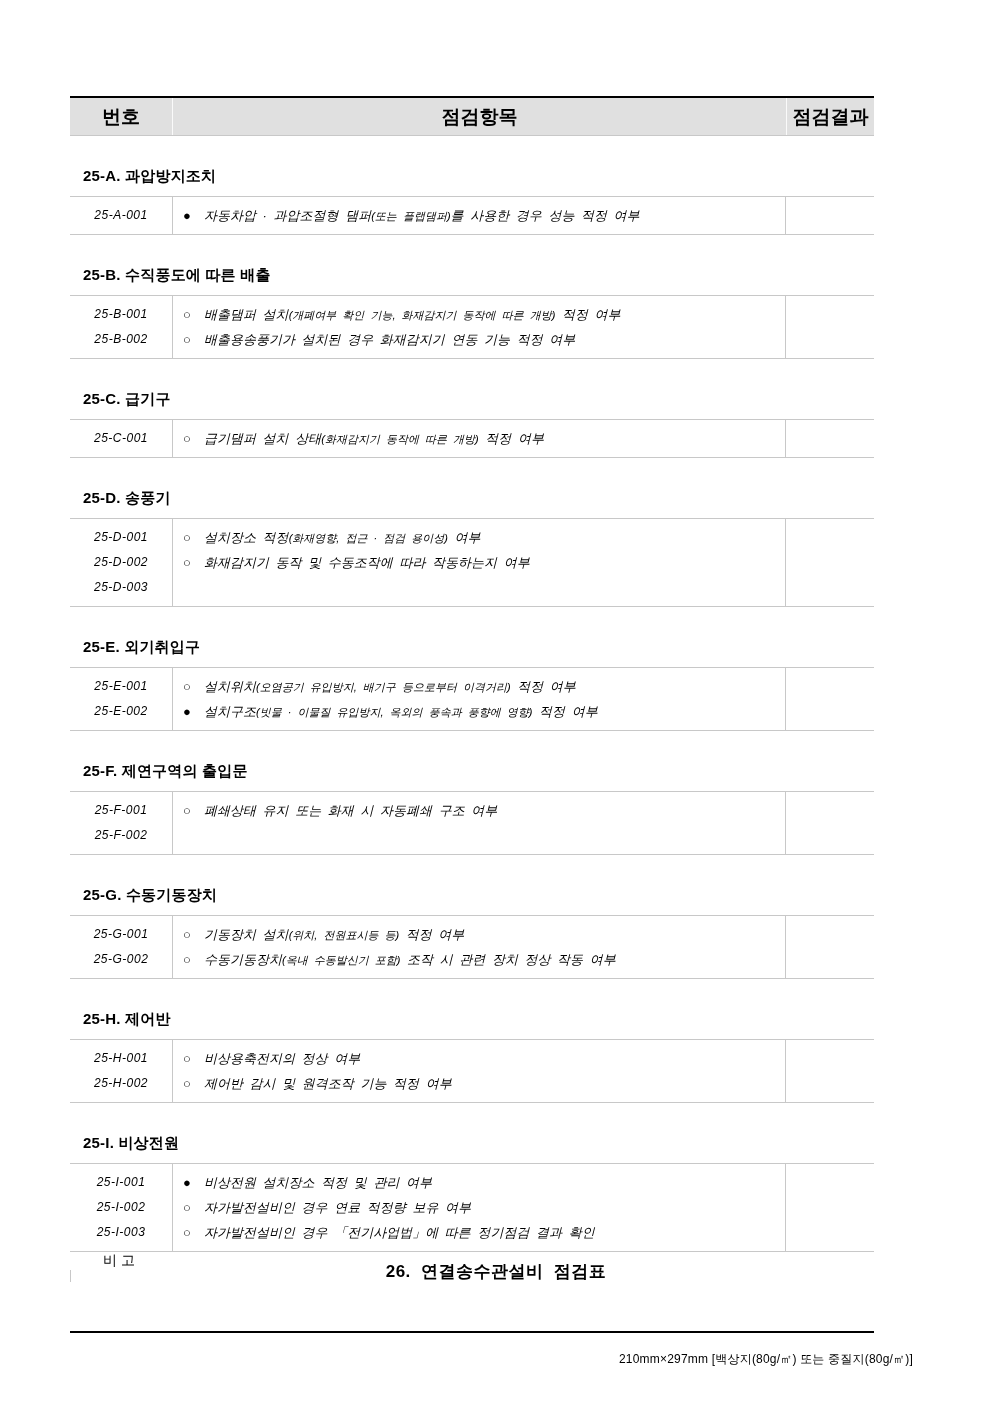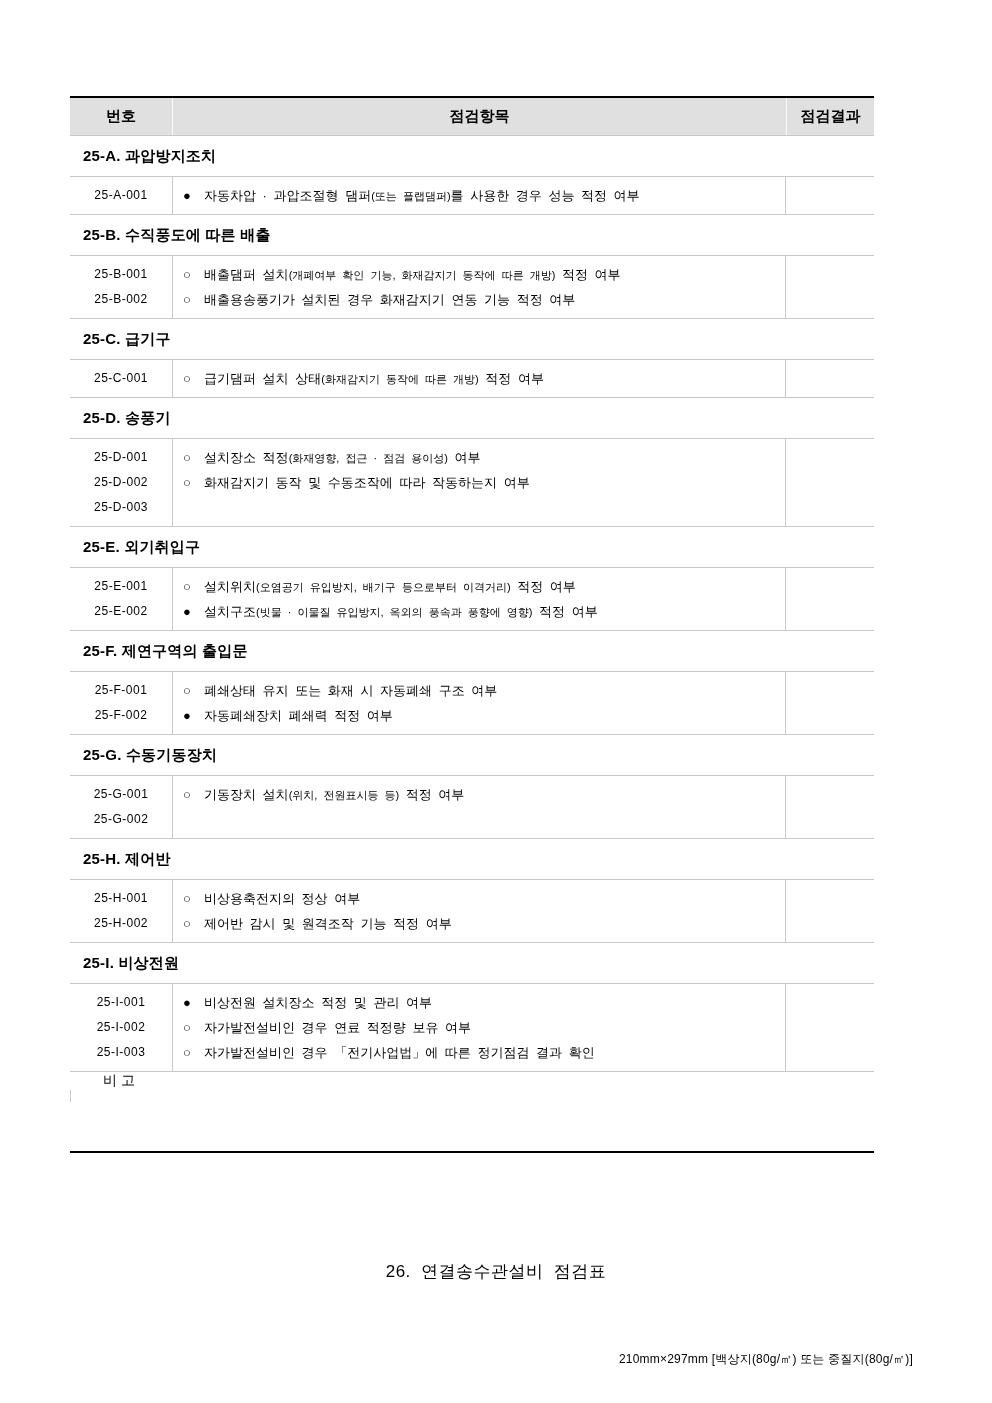--- a/index.html
+++ b/index.html
@@ -13,42 +13,43 @@
 
   .doc { position:absolute; left:70px; top:96px; width:804px; }
 
   
   .thead {
     display:flex; height:40px;
     background:#e0e0e0;
     border-top:2px solid #000;
     border-bottom:1px solid #c8c8c8;
     align-items:stretch;
-    font-size:15px; font-weight:bold;
+    font-size:19px; font-weight:bold;
   }
   .thead .hcell { display:flex; align-items:center; justify-content:center; }
   .h-no    { width:102px; }
   .h-item  { width:614px; border-left:1px solid #fafafa; }
   .h-res   { width:88px;  border-left:1px solid #fafafa; }
 
   
   .sec-title {
     height:40px; line-height:40px;
     padding-left:13px;
     font-size:15px; font-weight:bold;
     letter-spacing:0.2px;
+    margin-top:20px;
   }
 
   
   .block {
     display:flex;
     border-top:1px solid #c8c8c8;
     border-bottom:1px solid #c8c8c8;
   }
-  .block .col { padding:6px 0; }
+  .block .col { padding:6px 0;font-style:italic; }
   .col-id   { width:102px; }
   .col-item { width:614px; border-left:1px solid #c8c8c8; border-right:1px solid #c8c8c8; }
   .col-res  { width:88px; }
   .id-cell {
     height:25px; line-height:25px;
     text-align:center; font-size:12px; letter-spacing:0.5px;
   }
   .item-cell {
     height:25px; line-height:25px;
     padding-left:10px; font-size:13px;
@@ -67,21 +68,21 @@
   }
   .remarks .r-label {
     width:102px; display:flex; align-items:center; justify-content:center;
     font-size:14px; letter-spacing:4px;
   }
   .remarks .r-value { width:702px; border-left:1px solid #c8c8c8; font-size:13px; padding:6px 10px; }
 
   
   .next-title {
     position:absolute; left:0; top:1260px; width:992px;
-    text-align:center; font-size:17px; font-weight:normal;
+    text-align:center; font-size:17px; font-weight:bold;
     word-spacing:5px; letter-spacing:0.5px;
   }
   .footnote {
     position:absolute; top:1351px; right:79px;
     font-size:12px; color:#000; letter-spacing:0.2px;
   }
 </style>
 </head>
 <body>
 
@@ -167,35 +168,35 @@
           </div>
         </div>
         <div class="sec-title">25-F. 제연구역의 출입문</div>
         <div class="block">
           <div class="col col-id">
             <div class="id-cell">25-F-001</div>
             <div class="id-cell">25-F-002</div>
           </div>
           <div class="col col-item">
             <div class="item-cell"><span class="marker">○</span>폐쇄상태 유지 또는 화재 시 자동폐쇄 구조 여부</div>
-            <div class="item-cell"><span class="marker">●</span>자동폐쇄장치 폐쇄력 적정 여부</div>
           </div>
           <div class="col col-res">
             <div class="res-cell"></div>
             <div class="res-cell"></div>
           </div>
         </div>
         <div class="sec-title">25-G. 수동기동장치</div>
         <div class="block">
           <div class="col col-id">
             <div class="id-cell">25-G-001</div>
             <div class="id-cell">25-G-002</div>
           </div>
           <div class="col col-item">
             <div class="item-cell"><span class="marker">○</span>기동장치 설치<span class="paren">(위치, 전원표시등 등)</span> 적정 여부</div>
+            <div class="item-cell"><span class="marker">○</span>수동기동장치<span class="paren">(옥내 수동발신기 포함)</span> 조작 시 관련 장치 정상 작동 여부</div>
           </div>
           <div class="col col-res">
             <div class="res-cell"></div>
             <div class="res-cell"></div>
           </div>
         </div>
         <div class="sec-title">25-H. 제어반</div>
         <div class="block">
           <div class="col col-id">
             <div class="id-cell">25-H-001</div>

